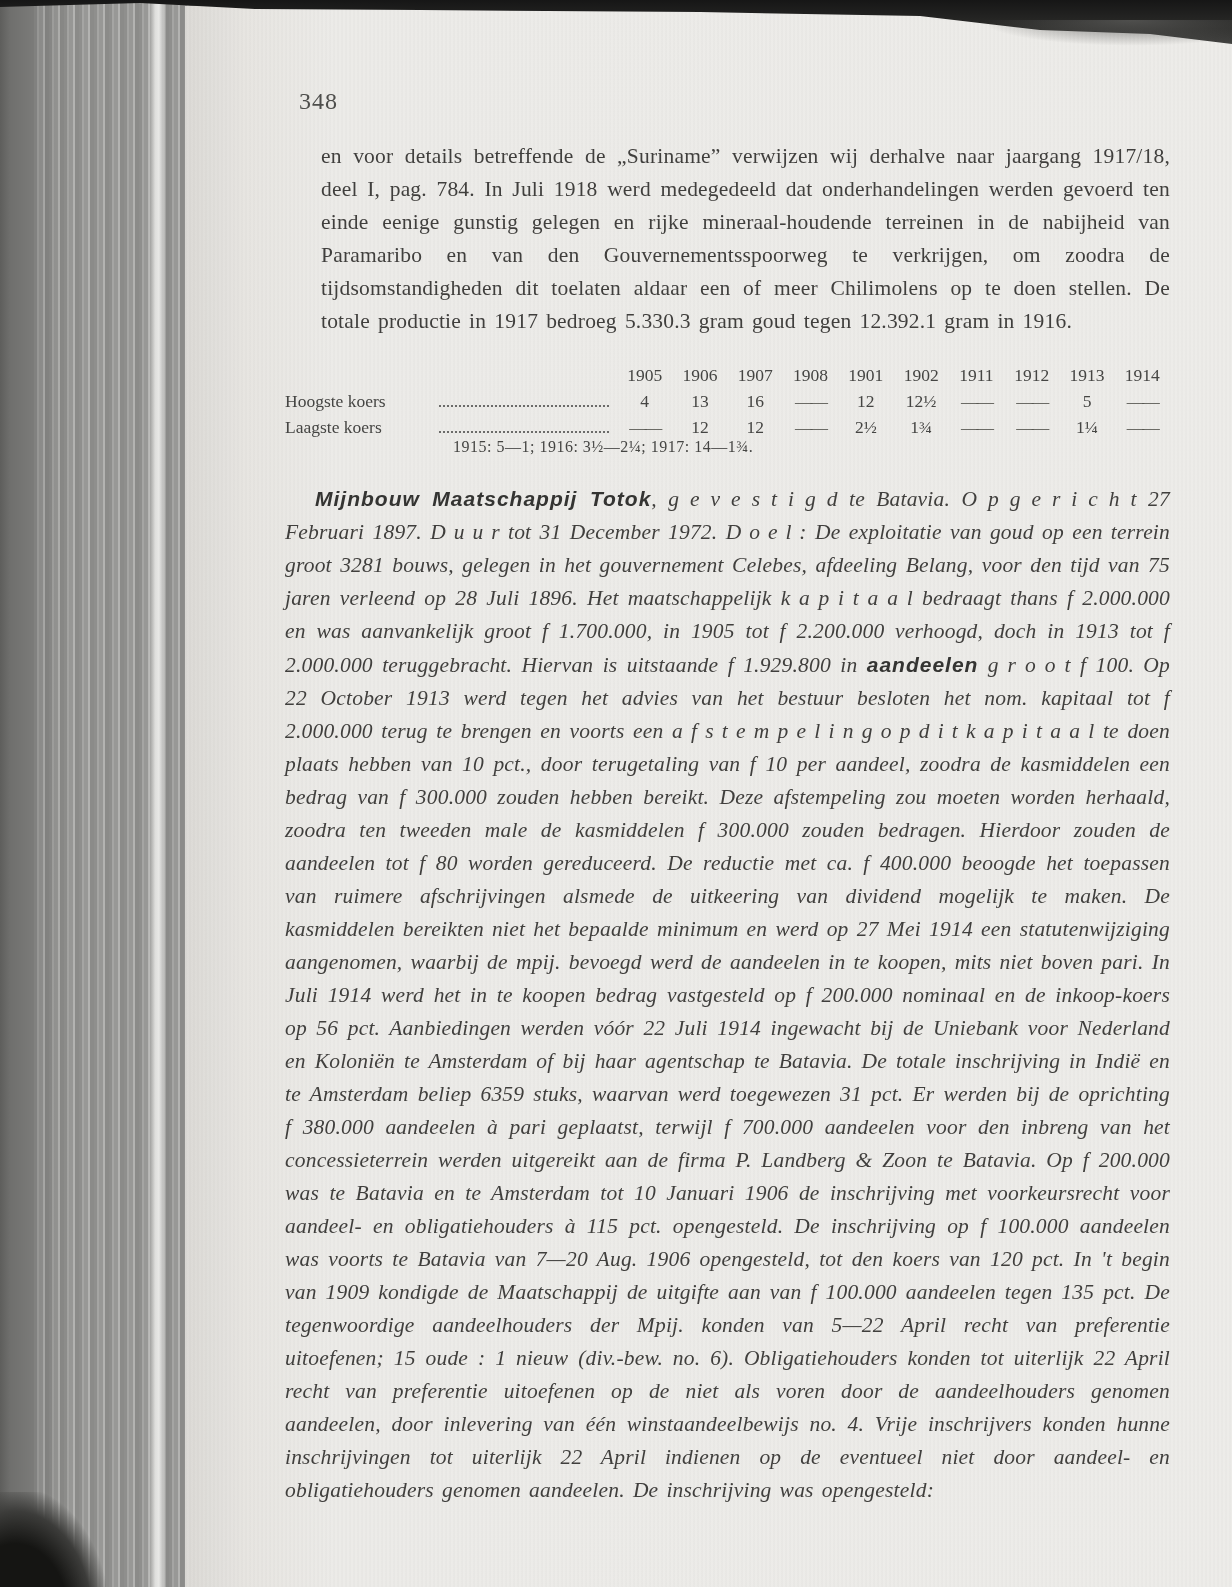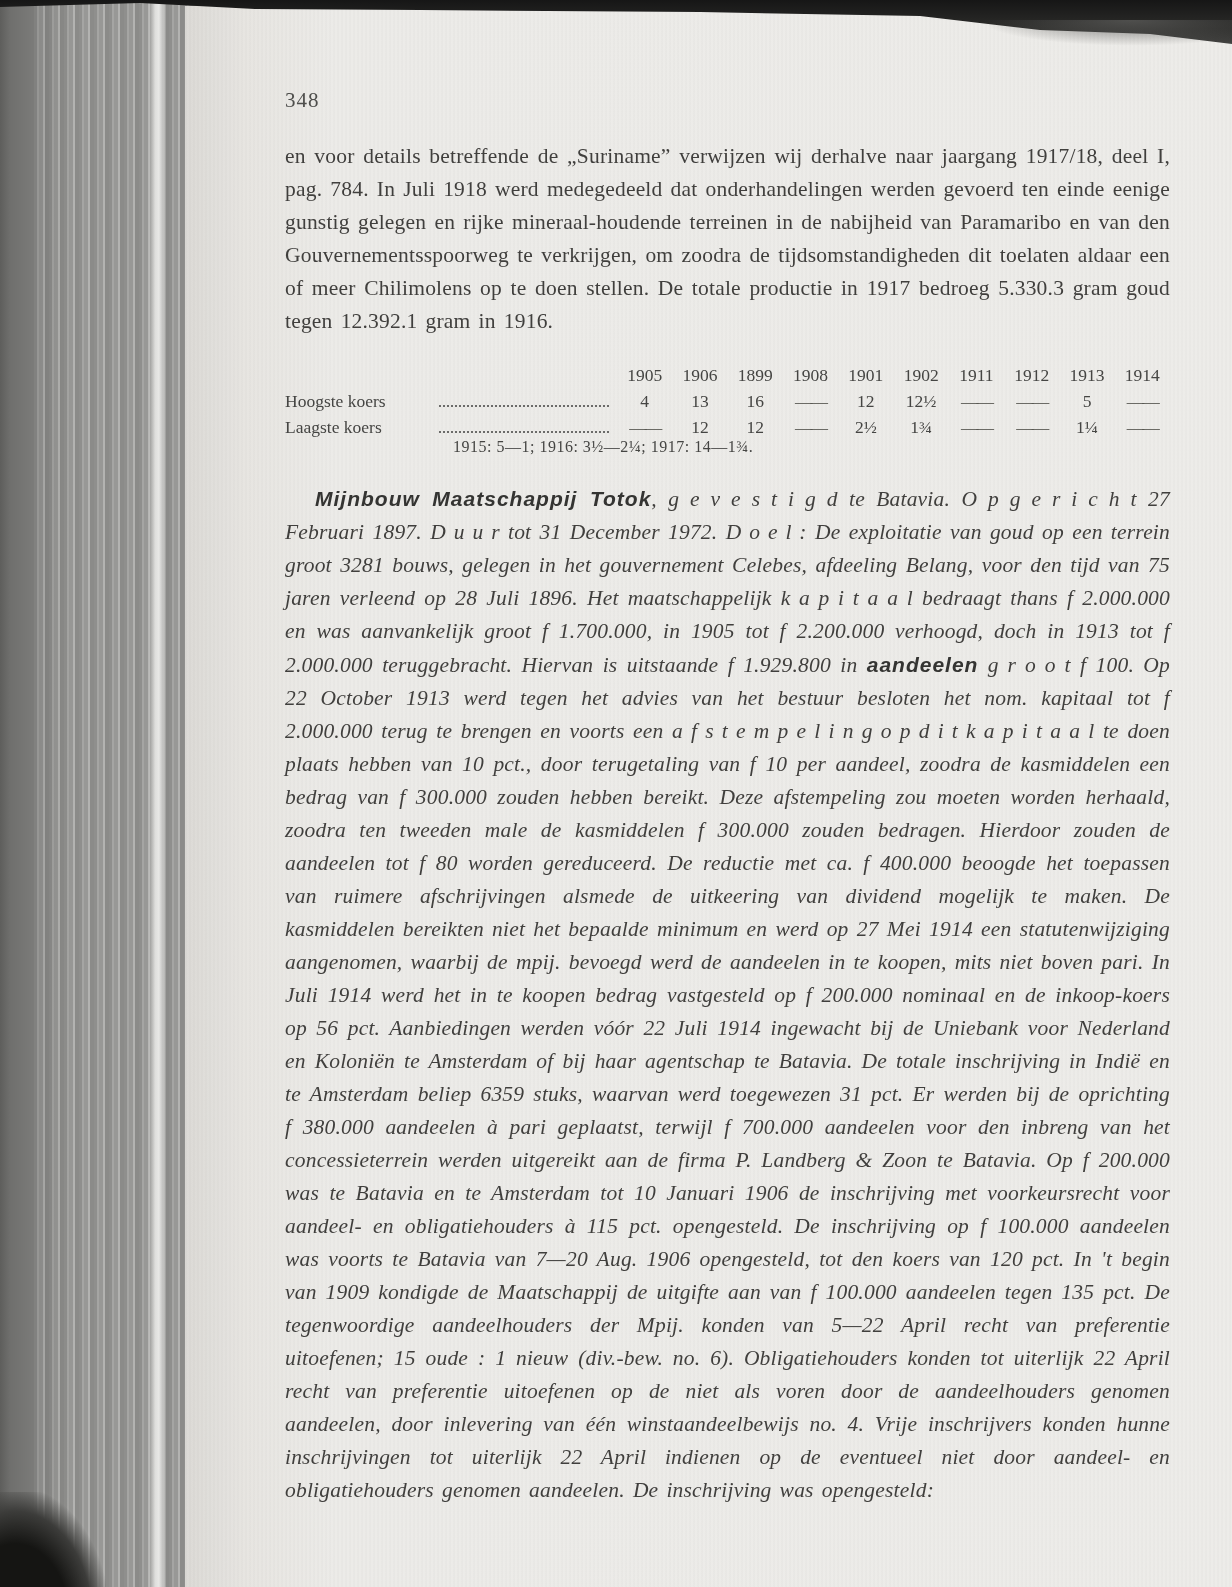--- a/index.html
+++ b/index.html
@@ -34,26 +34,26 @@
   .top-band-blur{position:absolute;left:980px;top:20px;width:252px;height:26px;
     background:radial-gradient(ellipse at 60% 0%,rgba(90,90,88,0.8) 0,rgba(90,90,88,0) 70%);}
 
   .bottom-blob{position:absolute;left:-34px;top:1492px;width:140px;height:170px;
     background:radial-gradient(ellipse at 35% 75%,#151513 0 42%,#3c3c3a 60%,rgba(90,90,88,0) 74%);}
 
   
   .content{position:absolute;left:285px;top:86px;width:885px;color:#424240;}
 
   .runhead{position:relative;height:30px;}
-  .pageno{position:absolute;left:0;top:2px;font-size:21px;letter-spacing:1px;color:#4e4e4c;}
+  .pageno{position:absolute;left:14px;top:2px;font-size:24px;letter-spacing:1px;color:#4e4e4c;}
   .runtitle{text-align:center;font-style:italic;font-size:21.5px;letter-spacing:1.5px;color:#474745;}
 
   .para{font-size:21.5px;line-height:33px;text-align:justify;color:#403f3d;
     word-spacing:2.5px;letter-spacing:0.2px;}
-  .p1{margin-top:24px;}
+  .p1{margin-top:24px;margin-left:36px;}
 
   .koers{margin-top:15px;font-size:17.5px;color:#454543;}
   .krow{display:flex;align-items:flex-end;height:26px;}
   .klabel{width:150px;white-space:nowrap;}
   .kdots{flex:1;border-bottom:2px dotted #6b6b69;margin:0 8px 5px 4px;height:1px;}
   .kspacer{width:332px;}
   .kcells{display:flex;width:553px;}
   .kcell{width:55.3px;text-align:center;white-space:nowrap;}
   .dashcell{letter-spacing:-2px;color:#55554f;}
   .kfoot{margin-top:0;margin-left:168px;font-size:16px;letter-spacing:0.5px;}
@@ -85,21 +85,21 @@
     </div>
 
     <p class="para p1">en voor details betreffende de „Suriname” verwijzen wij derhalve naar jaargang 1917/18, deel I, pag. 784. In Juli 1918 werd medegedeeld dat onderhandelingen werden gevoerd ten einde eenige gunstig gelegen en rijke mineraal-houdende terreinen in de nabijheid van Paramaribo en van den Gouvernementsspoorweg te verkrijgen, om zoodra de tijdsomstandigheden dit toelaten aldaar een of meer Chilimolens op te doen stellen. De totale productie in 1917 bedroeg 5.330.3 gram goud tegen 12.392.1 gram in 1916.</p>
 
     <div class="koers">
       <div class="krow">
         <span class="kspacer"></span>
         <span class="kcells">
           <span class="kcell">1905</span>
           <span class="kcell">1906</span>
-          <span class="kcell">1899</span>
+          <span class="kcell">1907</span>
           <span class="kcell">1908</span>
           <span class="kcell">1901</span>
           <span class="kcell">1902</span>
           <span class="kcell">1911</span>
           <span class="kcell">1912</span>
           <span class="kcell">1913</span>
           <span class="kcell">1914</span>
         </span>
       </div>
 

